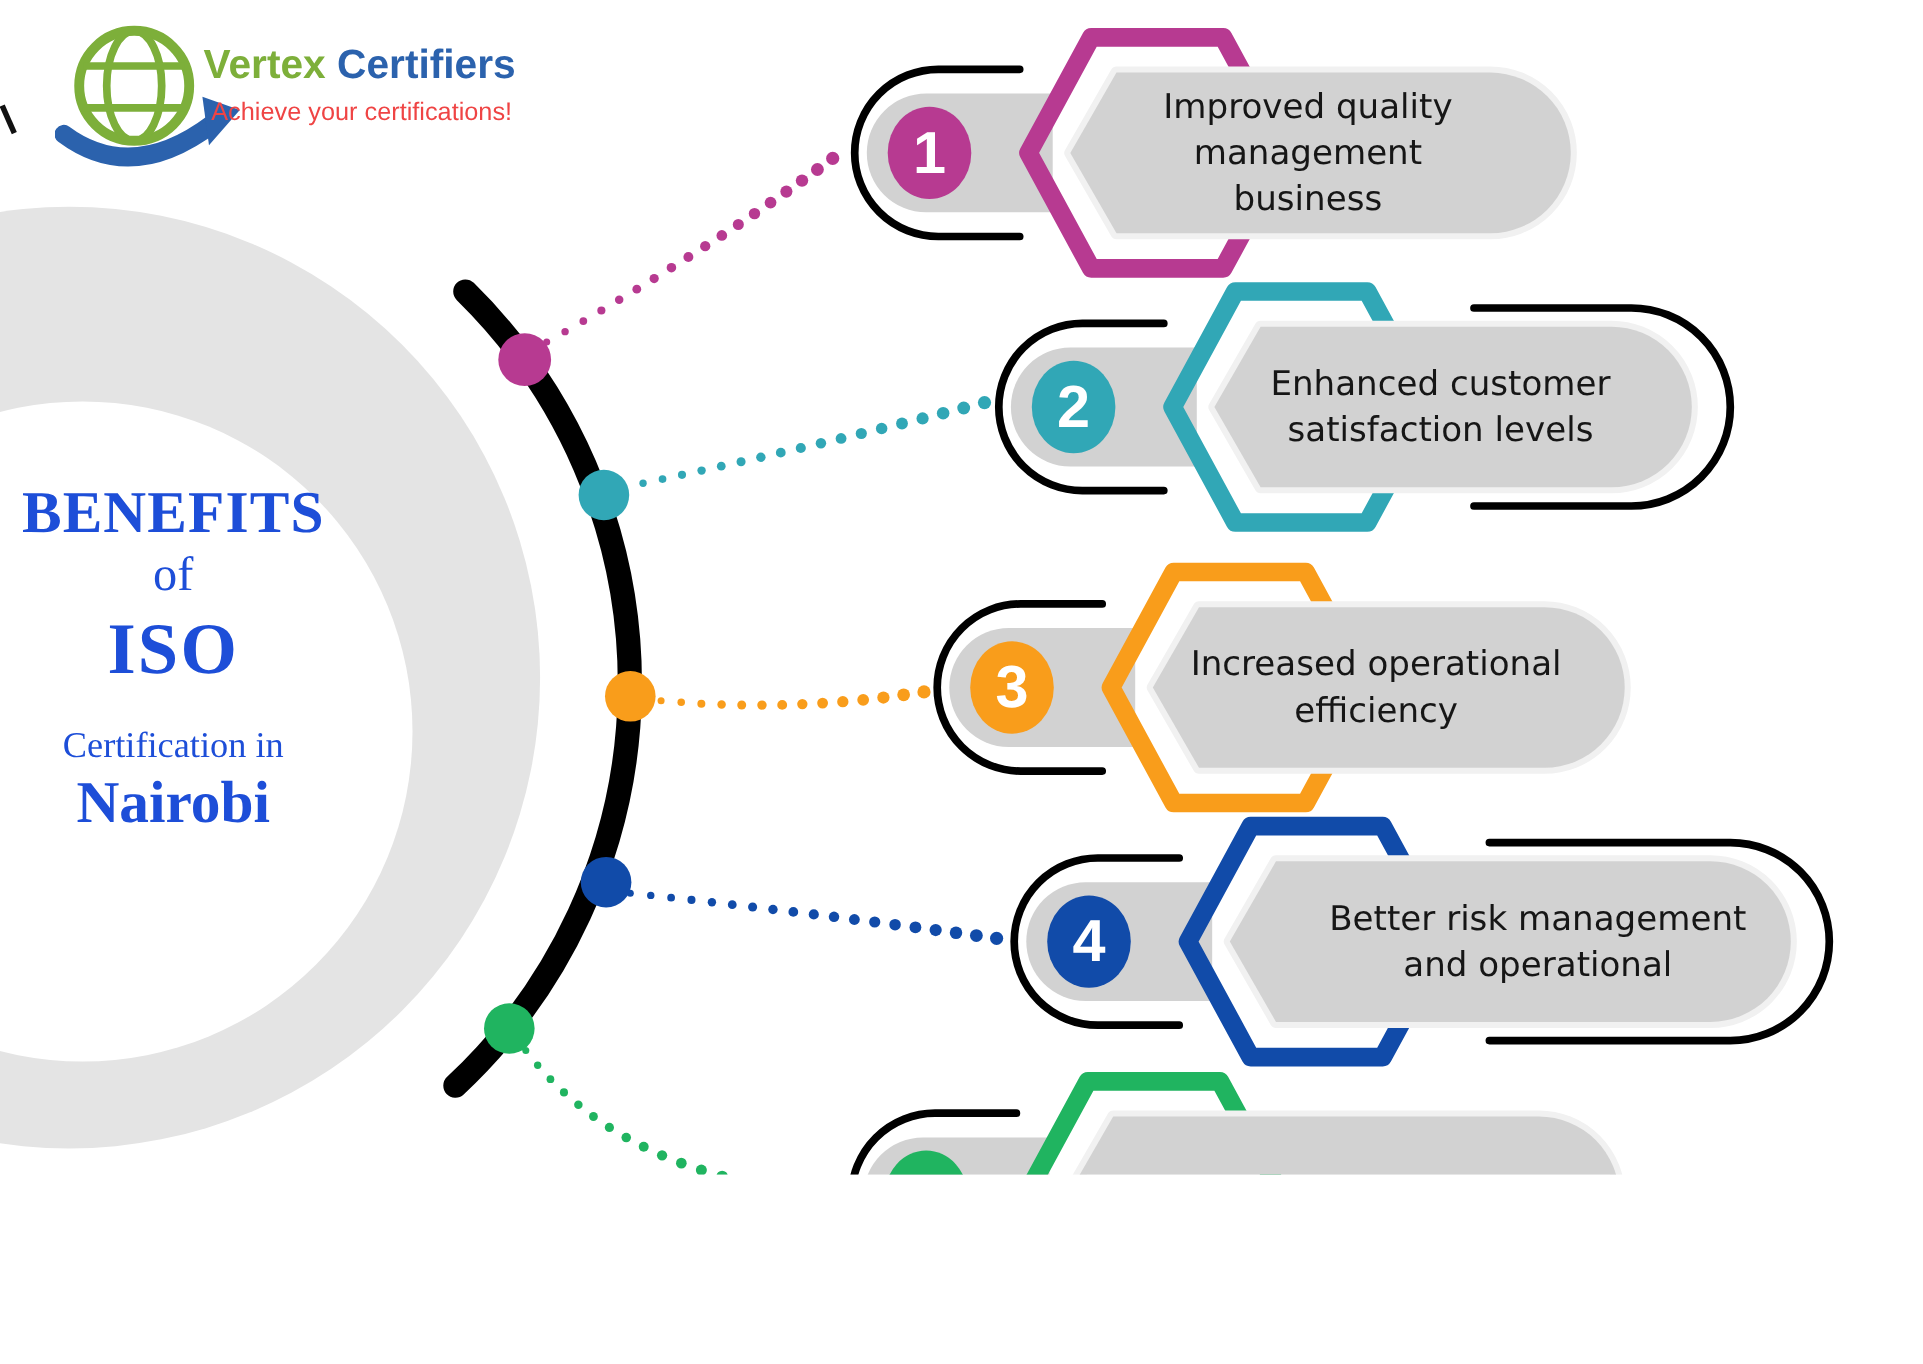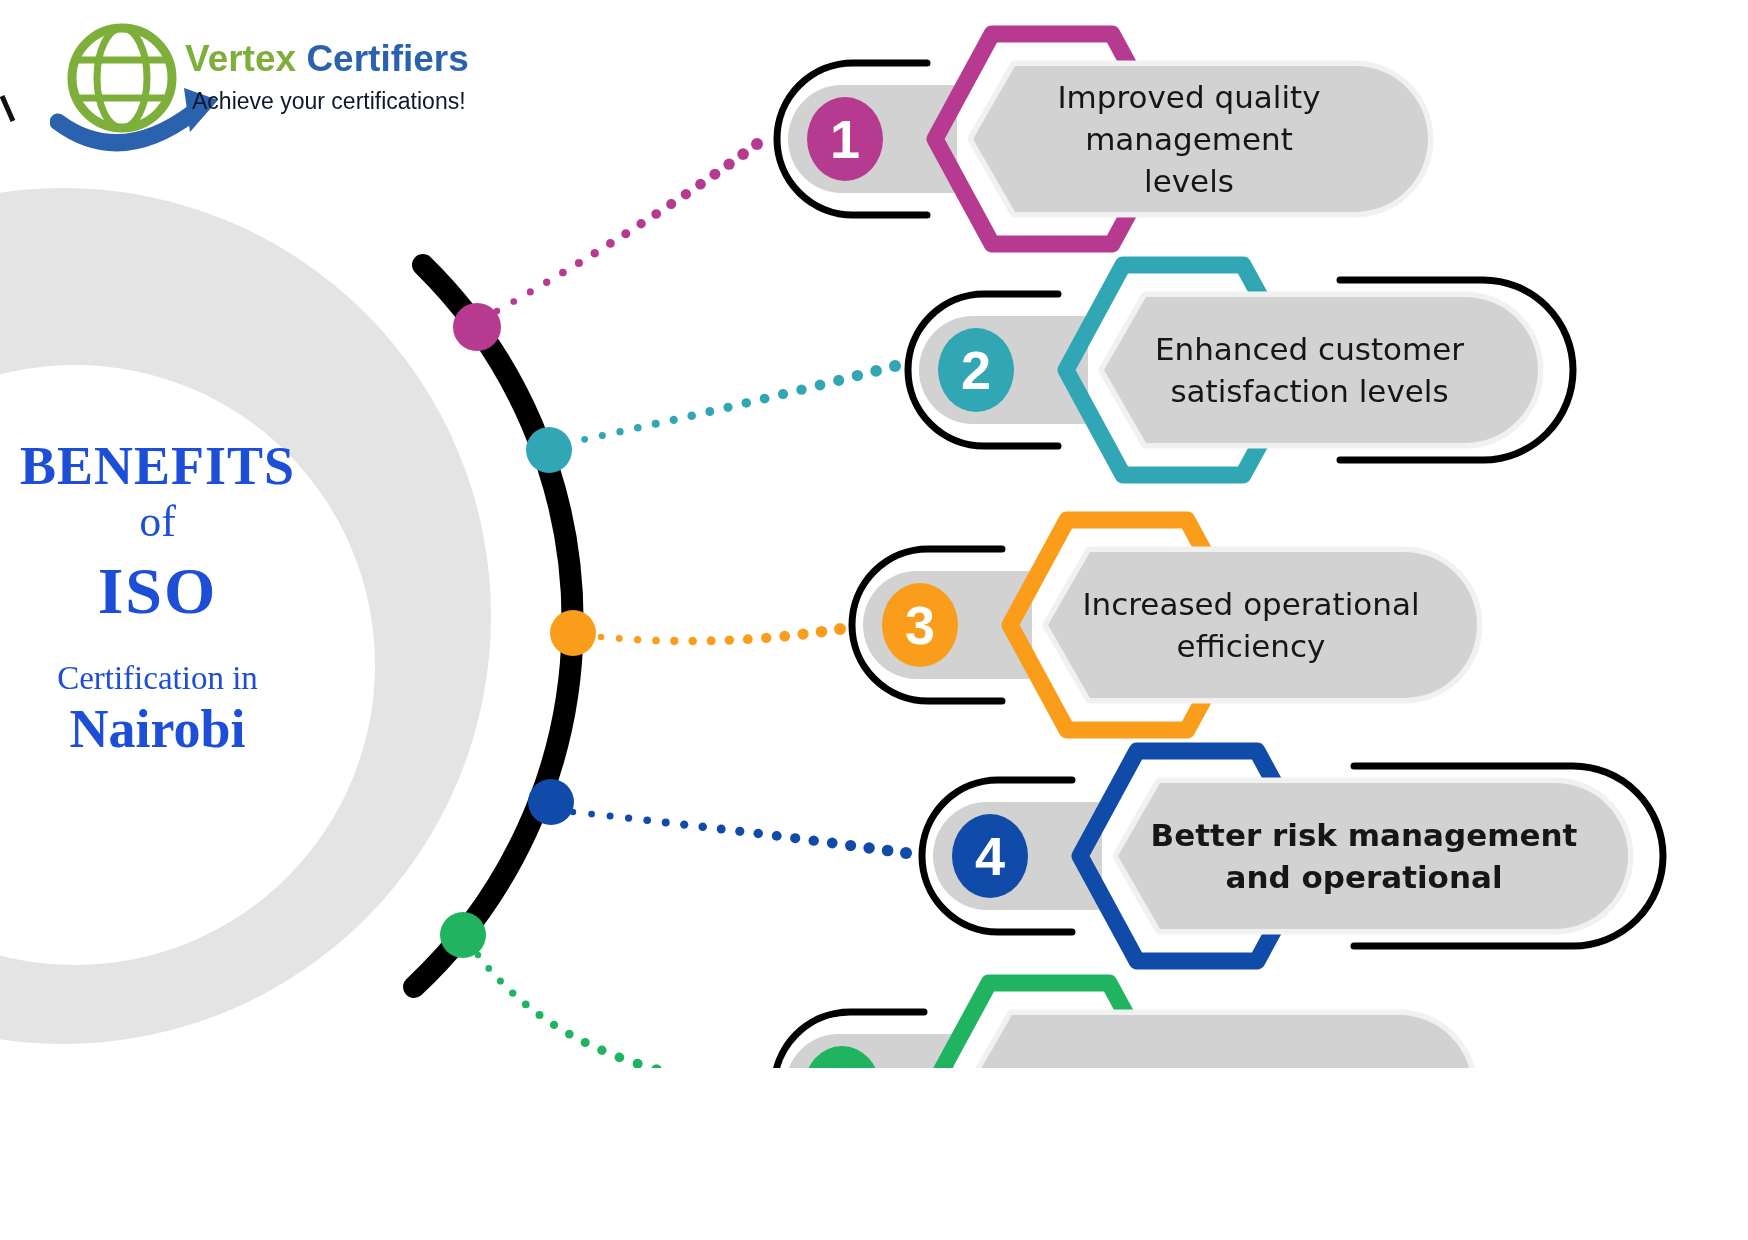--- a/index.html
+++ b/index.html
@@ -5,21 +5,21 @@
   html,body{margin:0;padding:0;background:#ffffff;}
   #stage{position:relative;width:1748px;height:1068px;overflow:hidden;background:#fff;
          font-family:"Liberation Sans",sans-serif;}
   .abs{position:absolute;}
   #gfx{position:absolute;left:0;top:0;width:1748px;height:1240px;}
 
   
   .brand-line{left:185px;top:38px;font-size:37px;font-weight:700;letter-spacing:0;}
   .brand-green{color:#7daf3a;}
   .brand-blue{color:#2b62ad;}
-  .tagline{left:192px;top:88px;font-size:23px;color:#0f172a;font-weight:400;}
+  .tagline{left:192px;top:88px;font-size:23px;color:#ef4444;font-weight:400;}
 
   
   .title-block{left:0;top:438px;width:315px;text-align:center;color:#1d4ed8;
                font-family:"Liberation Serif",serif;}
   .t-benefits{font-size:54px;font-weight:700;line-height:56px;letter-spacing:1px;}
   .t-of{font-size:44px;line-height:48px;margin-top:4px;}
   .t-iso{font-size:66px;font-weight:700;line-height:70px;margin-top:10px;letter-spacing:2px;}
   .t-cert{font-size:33px;line-height:36px;margin-top:34px;}
   .t-city{font-size:54px;font-weight:700;line-height:58px;margin-top:4px;}
 
@@ -232,28 +232,28 @@
 
   <div class="abs item-num" style="left:797px;top:97px;">1</div>
   <div class="abs item-num" style="left:928px;top:328px;">2</div>
   <div class="abs item-num" style="left:872px;top:583px;">3</div>
   <div class="abs item-num" style="left:942px;top:814px;">4</div>
   <div class="abs item-num" style="left:794px;top:1046px;">5</div>
 
   <div class="abs item-text" style="left:1020px;top:76px;width:338px;height:126px;">
     <span>Improved quality</span>
     <span>management</span>
-    <span>levels</span>
+    <span>business</span>
   </div>
   <div class="abs item-text" style="left:1151px;top:307px;width:317px;height:126px;">
     <span>Enhanced customer</span>
     <span>satisfaction levels</span>
   </div>
   <div class="abs item-text" style="left:1095px;top:562px;width:312px;height:126px;">
     <span>Increased operational</span>
     <span>efficiency</span>
   </div>
-  <div class="abs item-text" style="left:1170px;top:793px;width:388px;height:126px;font-weight:bold;">
+  <div class="abs item-text" style="left:1204px;top:793px;width:388px;height:126px;">
     <span>Better risk management</span>
     <span>and operational</span>
   </div>
 
 </div>
 
 </body></html>

